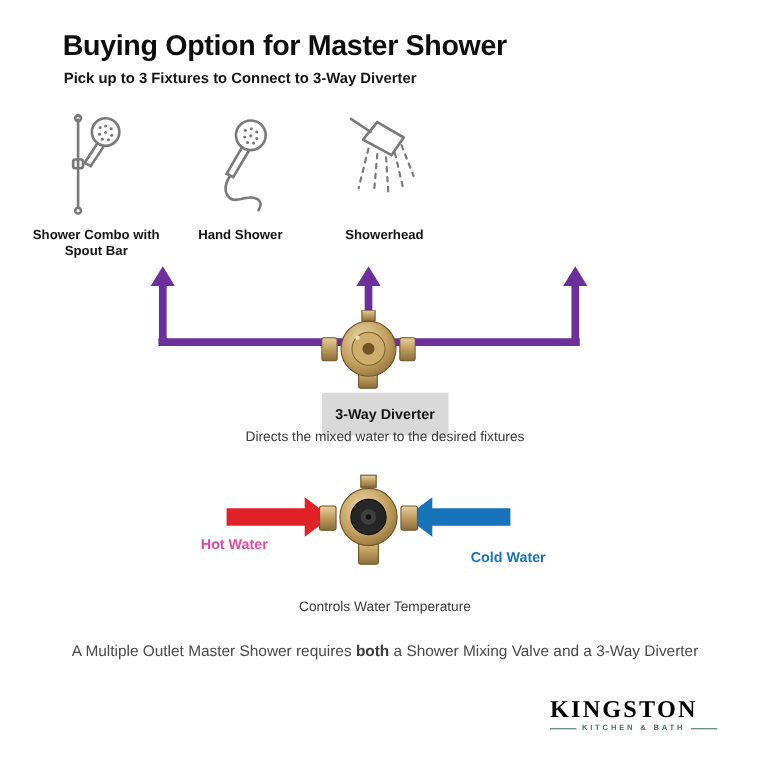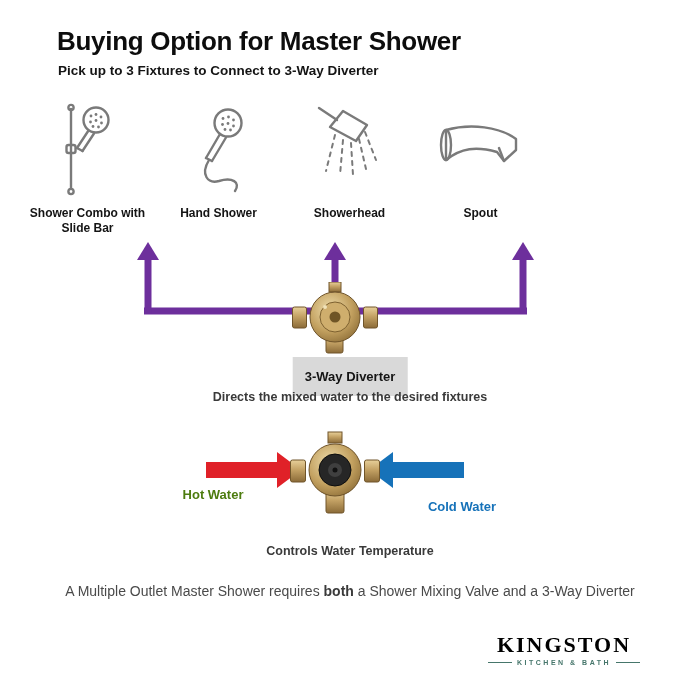--- a/index.html
+++ b/index.html
@@ -27,36 +27,36 @@
   .valve{position:absolute;z-index:2;}
   .tag{
     position:absolute;left:350px;transform:translateX(-50%);
     background:#d9d9d9;color:#141414;font-size:13px;font-weight:700;
     padding:12px 12px;z-index:3;white-space:nowrap;
   }
   .tag.diverter-tag{top:357px;}
   .tag.mixer-tag{top:514px;}
   .caption{
     position:absolute;left:0;width:700px;text-align:center;
-    font-size:12.5px;font-weight:700;color:#3a3a3a;z-index:3;
+    font-size:12.5px;font-weight:400;color:#3a3a3a;z-index:3;
   }
   .caption.diverter-cap{top:390px;}
   .caption.mixer-cap{top:544px;}
   .water-label{position:absolute;font-size:13px;font-weight:700;z-index:3;width:100px;text-align:center;}
-  .hot{left:163px;top:487px;color:#4d7c0f;}
+  .hot{left:163px;top:487px;color:#ec4899;}
   .cold{left:412px;top:499px;color:#1672b9;}
   .note{
     position:absolute;left:0;top:583px;width:700px;text-align:center;
     font-size:14px;color:#4a4a4a;z-index:3;
   }
   .note b{font-weight:800;color:#3a3a3a;}
   .copyright{
     position:absolute;left:57px;top:653px;font-size:11.5px;color:#0d0d0d;white-space:pre;
   }
-  .brand{position:absolute;right:60px;top:632px;width:152px;text-align:center;}
+  .brand{position:absolute;right:48px;top:632px;width:152px;}
   .brand-name{
     font-family:"Liberation Serif",serif;font-weight:700;font-size:22px;
     letter-spacing:2px;color:#000;
   }
   .brand-sub{
     margin-top:1px;display:flex;align-items:center;gap:5px;
     font-size:7px;letter-spacing:2.5px;color:#46766b;font-weight:700;
   }
   .brand-sub .rule{flex:1;height:1px;background:#46766b;}
 </style>
@@ -101,21 +101,21 @@
           <circle cx="58" cy="13" r="1.4"></circle>
             <circle cx="63" cy="11.5" r="1.4"></circle>
             <circle cx="68" cy="14" r="1.4"></circle>
           <circle cx="57.5" cy="19" r="1.4"></circle>
             <circle cx="63" cy="17.5" r="1.4"></circle>
             <circle cx="68.5" cy="20" r="1.4"></circle>
           <circle cx="60" cy="23.5" r="1.4"></circle>
             <circle cx="65.5" cy="24" r="1.4"></circle>
         </g>
       </svg>
-      <div class="flabel">Shower Combo with Slide Bar</div>
+      <div class="flabel">Shower Combo with Spout Bar</div>
     </div>
 
     <div class="fixture">
       <svg class="icon" viewBox="0 0 110 95">
         <g fill="none" stroke="#7a7a7a" stroke-width="2.4" stroke-linecap="round">
           <circle cx="64" cy="20" r="13.5"></circle>
           <path d="M56,31 L42,55"></path>
           <path d="M62,34.5 L48,58"></path>
           <path d="M42,55 L48,58"></path>
           <path d="M45,57 C36,72 44,81 55,78 C68,74 77,79 71,88"></path>
@@ -145,30 +145,20 @@
           <path d="M48,37 L45,72"></path>
           <path d="M56,40 L58,72"></path>
           <path d="M64,36 L71,66"></path>
           <path d="M70,29 L81,57"></path>
         </g>
       </svg>
       <div class="flabel">Showerhead</div>
     </div>
 
 
-    <div class="fixture">
-      <svg class="icon" viewBox="0 0 110 95">
-        <g fill="none" stroke="#7a7a7a" stroke-width="2.4" stroke-linejoin="round" stroke-linecap="round">
-          <ellipse cx="20" cy="42" rx="5" ry="15"></ellipse>
-          <path d="M20,27 C45,20 74,24 90,36 L90,47 L78,58 L71,49 C50,43 35,45 20,57 Z"></path>
-          <path d="M78,58 L73,45"></path>
-        </g>
-      </svg>
-      <div class="flabel">Spout</div>
-    </div>
 
   </div>
 
   <svg class="arrows" viewBox="0 0 700 700">
     <g fill="#6d2f9c" stroke="#6d2f9c">
       <line x1="144" y1="311" x2="527" y2="311" stroke-width="7"></line>
       <line x1="148" y1="314" x2="148" y2="259" stroke-width="7"></line>
       <line x1="523" y1="314" x2="523" y2="259" stroke-width="7"></line>
       <line x1="335" y1="311" x2="335" y2="259" stroke-width="7"></line>
       <polygon points="137,260 159,260 148,242" stroke="none"></polygon>

